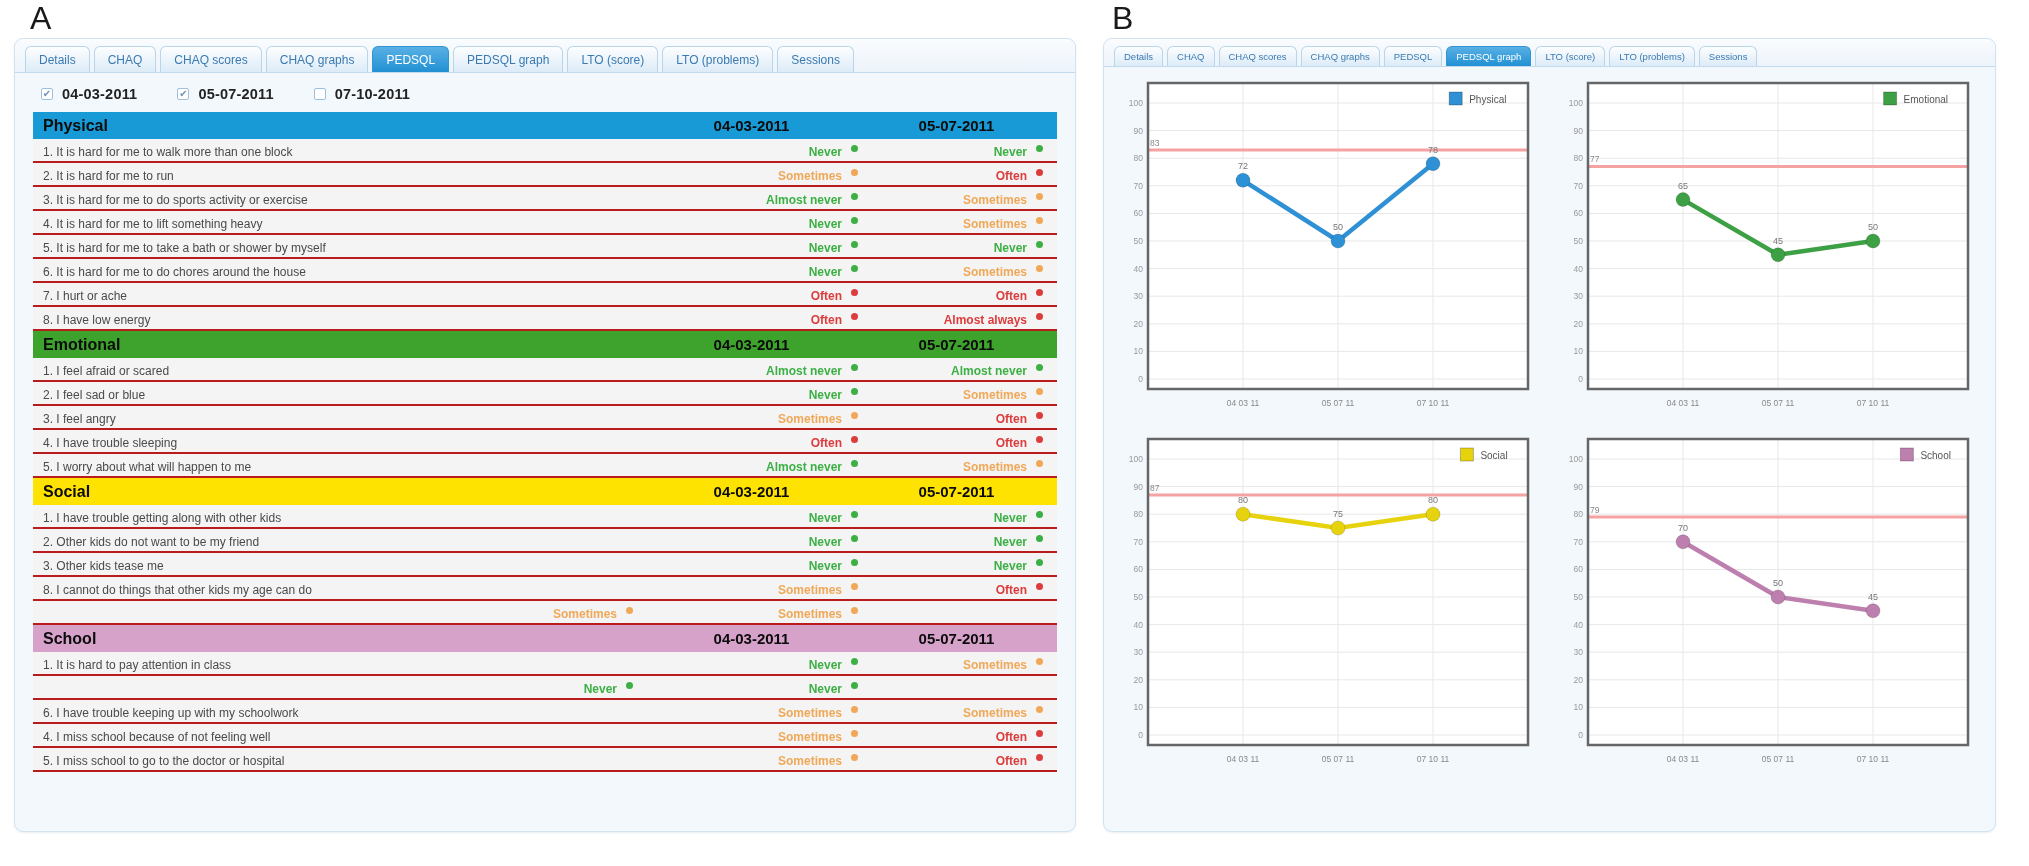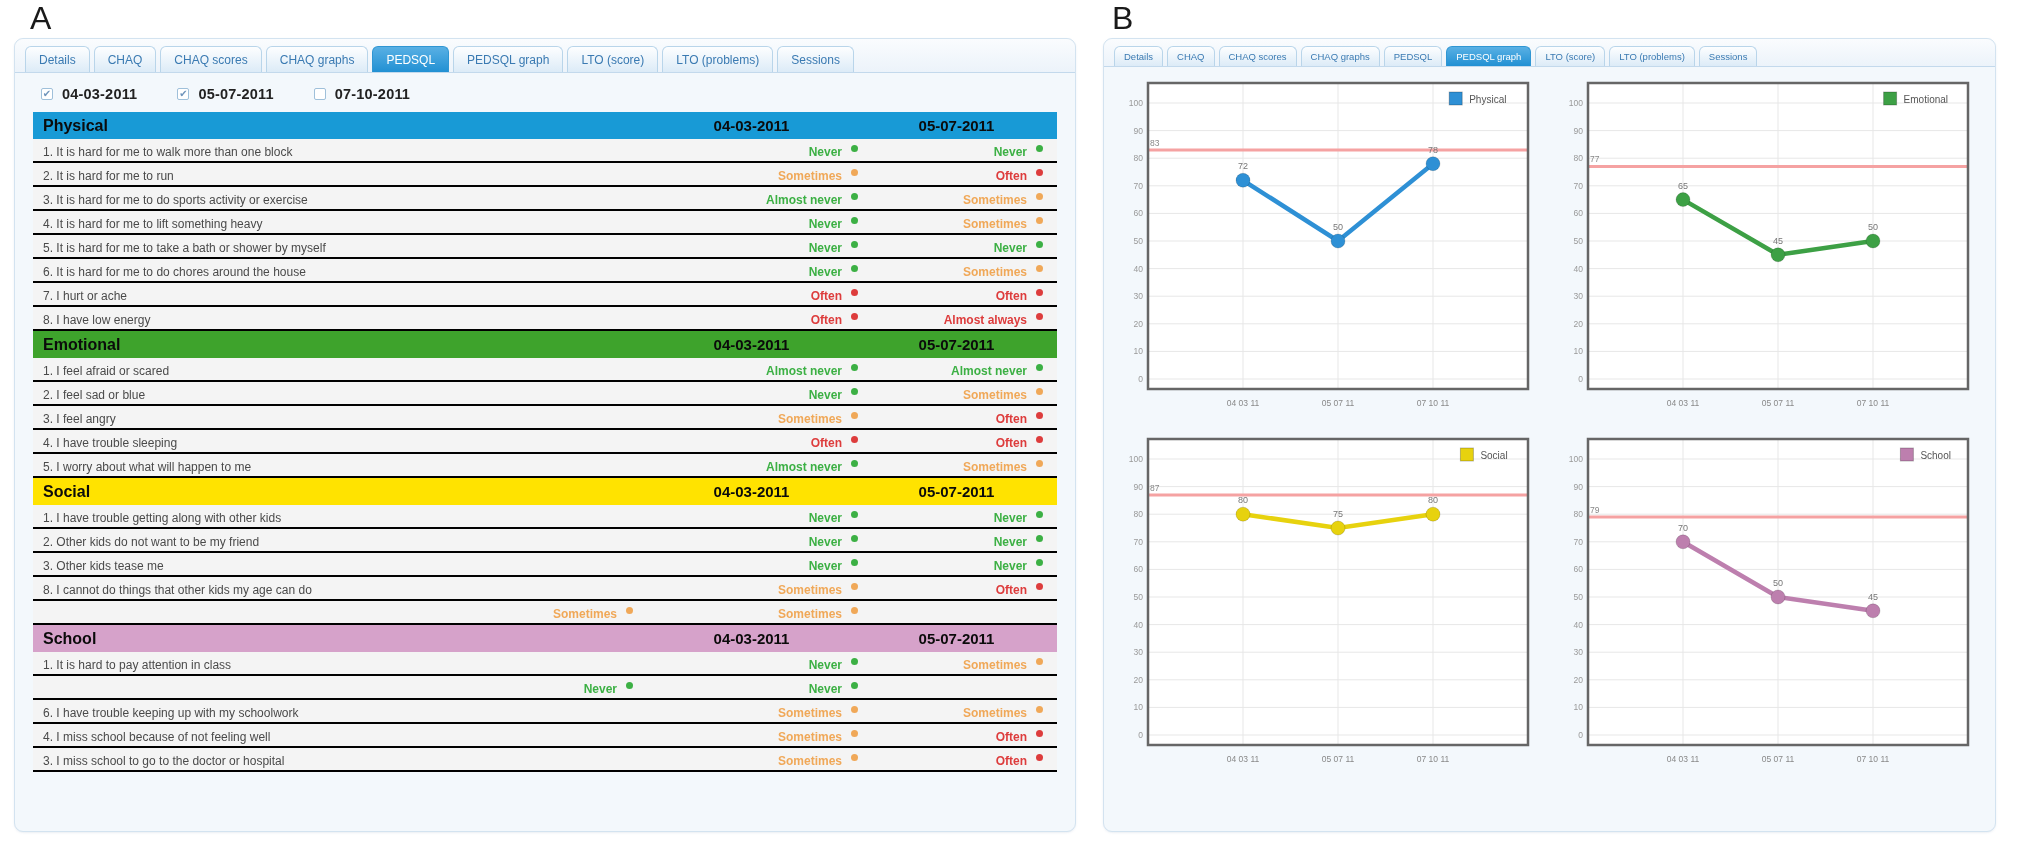--- a/index.html
+++ b/index.html
@@ -27,21 +27,21 @@
   .filter { display:flex; align-items:center; gap:9px; cursor:pointer; }
   .cbx { width:12px; height:12px; border:1px solid #9fc0da; background:#fff; border-radius:2px;
     font-size:10px; line-height:10px; color:#6f94bb; text-align:center; }
   .filter-label { font-weight:bold; font-size:14.5px; color:#222; letter-spacing:.2px; }
 
   .qtable { margin:2px 18px 0 18px; }
   .sec-header { display:grid; grid-template-columns:1fr 225px 185px; align-items:center;
     height:27px; padding:0 8px 0 10px; font-weight:bold; font-size:16px; color:#0b0b0b; }
   .sec-header .sec-date { text-align:center; font-size:15px; }
   .qrow { display:grid; grid-template-columns:1fr 225px 185px; align-items:center; height:24px;
-    padding:4px 8px 0 10px; background:#f4f4f4; border-bottom:2px solid #000000; }
+    padding:4px 8px 0 10px; background:#f4f4f4; border-bottom:2px solid #b91c1c; }
   .q { font-size:12px; color:#4a4a4a; }
   .vcell { display:flex; justify-content:flex-end; align-items:flex-start; gap:9px;
     font-size:12px; font-weight:bold; padding-right:6px; }
   .dot { width:7px; height:7px; border-radius:50%; }
 
   .charts { display:grid; grid-template-columns:1fr 1fr; gap:8px 14px; padding:12px 14px 0 14px; }
   .chart-cell { position:relative; }
   svg text { font-family:"Liberation Sans", sans-serif; }
 </style>
 </head>
@@ -333,21 +333,21 @@
           <div class="vcell">
             <span style="color: rgb(240, 168, 88);">Sometimes</span>
             <span class="dot" style="background: rgb(240, 168, 88);"></span>
           </div>
           <div class="vcell">
             <span style="color: rgb(221, 60, 60);">Often</span>
             <span class="dot" style="background: rgb(221, 60, 60);"></span>
           </div>
         </div>
         <div class="qrow">
-          <div class="q">3. I miss school to go to the doctor or hospital</div>
+          <div class="q">5. I miss school to go to the doctor or hospital</div>
           <div class="vcell">
             <span style="color: rgb(240, 168, 88);">Sometimes</span>
             <span class="dot" style="background: rgb(240, 168, 88);"></span>
           </div>
           <div class="vcell">
             <span style="color: rgb(221, 60, 60);">Often</span>
             <span class="dot" style="background: rgb(221, 60, 60);"></span>
           </div>
         </div>
       </div>

